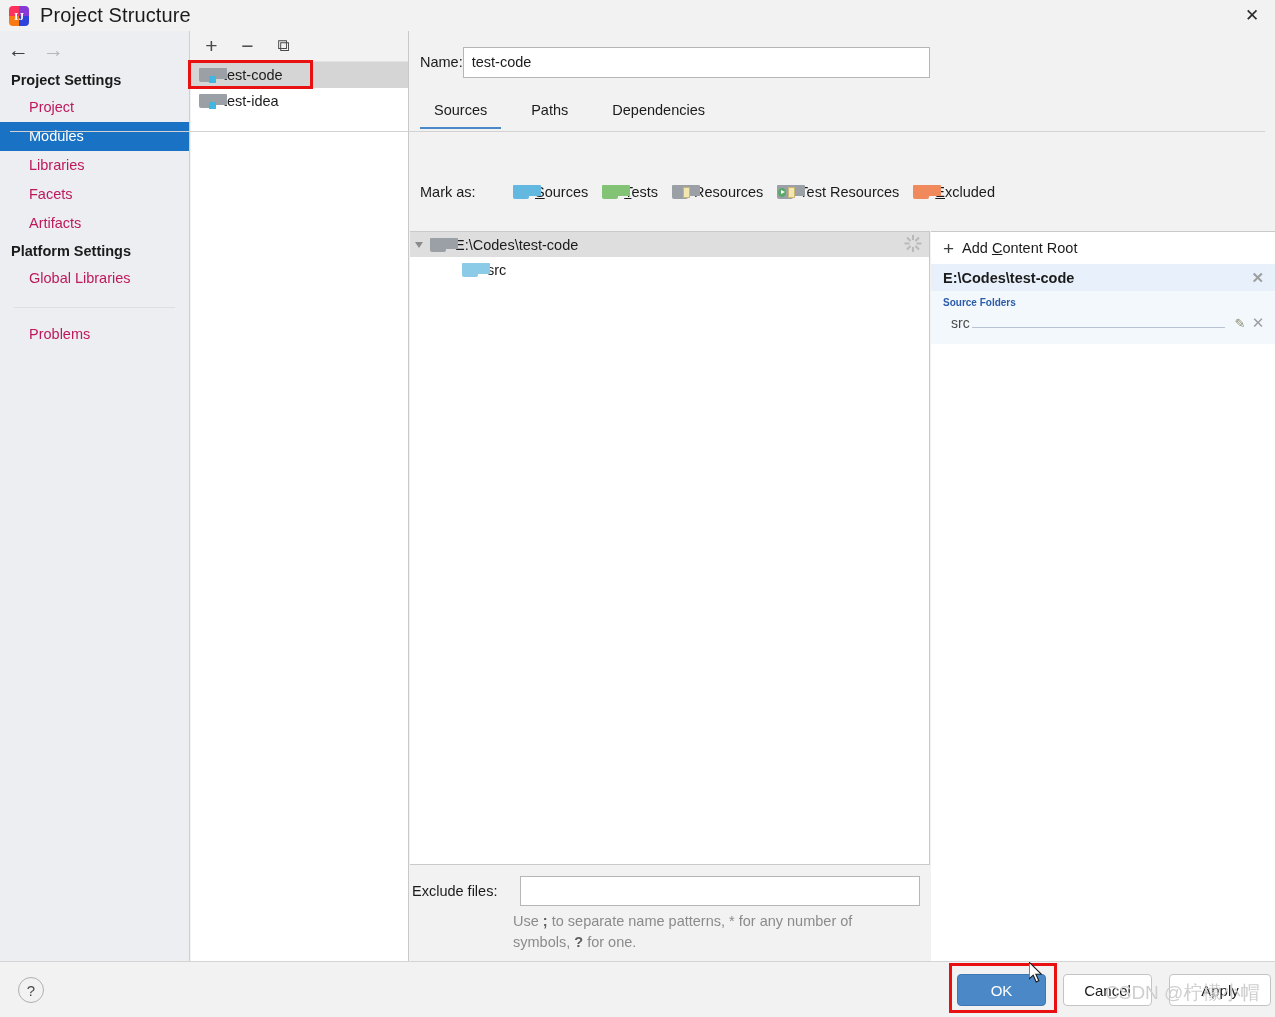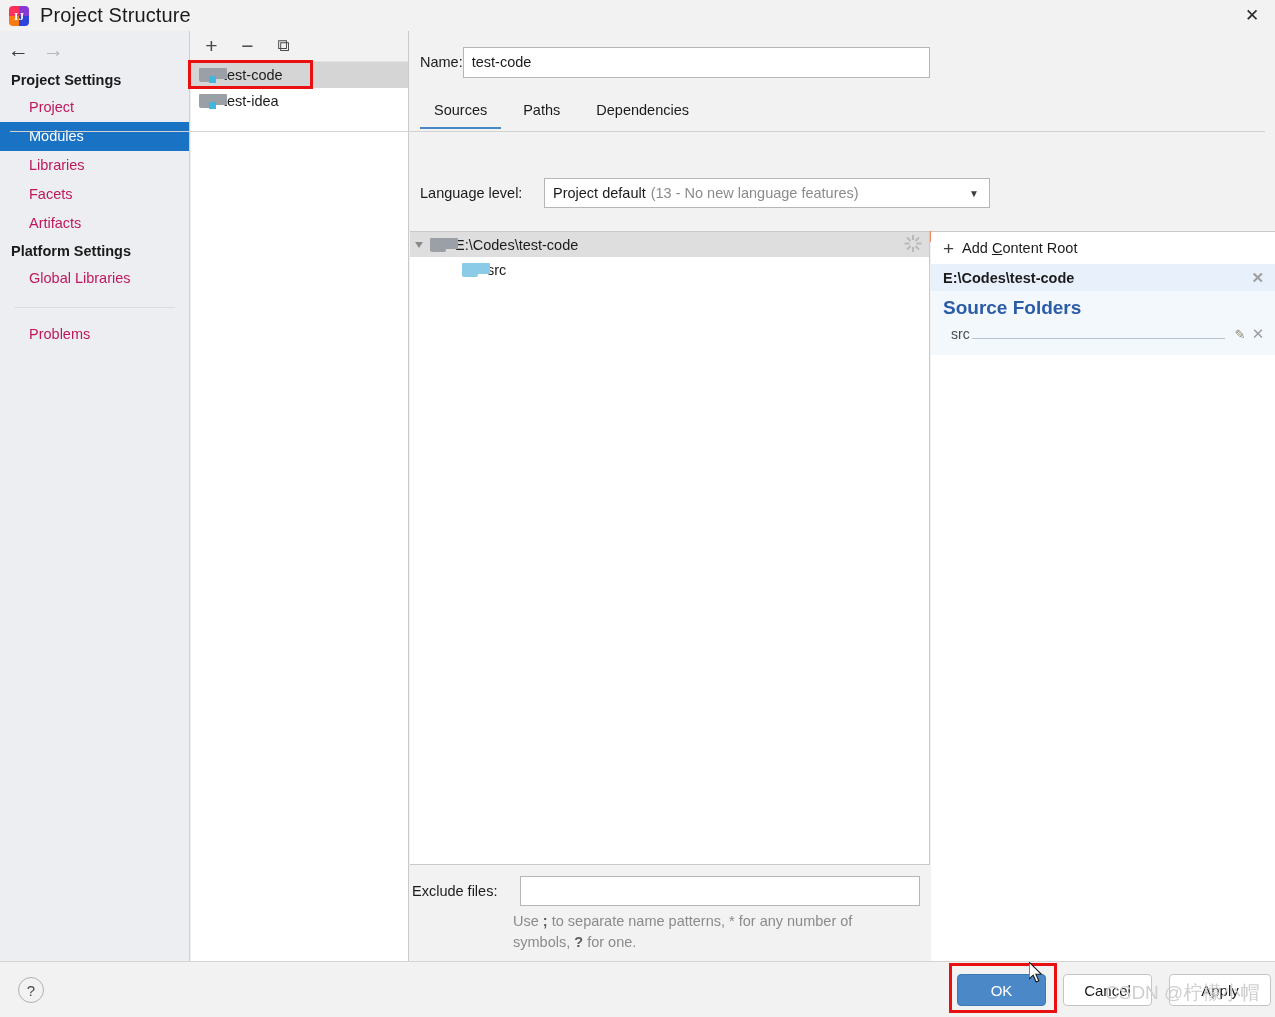--- a/index.html
+++ b/index.html
@@ -81,21 +81,21 @@
     position: absolute; left: 410px; top: 31px; width: 520px; height: 930px;
     background: #f2f2f2;
   }
   #name-row { display: flex; align-items: center; height: 32px; margin: 15px 0 0 10px; }
   #name-label { font-size: 14.5px; color: #1b1b1b; width: 68px; }
   #name-input {
     width: 778px; height: 31px; background: #fff; border: 1px solid #b6b6b6;
     font-size: 14.5px; color: #1b1b1b; padding: 0 8px; outline: none;
     font-family: "Liberation Sans", sans-serif;
   }
-  #tabs { display: flex; align-items: flex-end; height: 34px; margin: 17px 0 0 10px; gap: 8px; }
+  #tabs { display: flex; align-items: flex-end; height: 34px; margin: 17px 0 0 10px; gap: 16px; }
   .tab {
     font-size: 14.5px; color: #1b1b1b; padding: 0 14px 9px 14px; cursor: pointer;
     border-bottom: 2px solid transparent;
   }
   .tab.active { border-bottom-color: #4a88c7; }
   #tabs-rule { position:absolute; left: 10px; top: 131px; width: 1255px; height:1px; background:#d2d2d2; }
 
   #lang-row { display: flex; align-items: center; height: 30px; margin: 16px 0 0 10px; }
   #lang-label { font-size: 14.5px; color: #1b1b1b; width: 124px; }
   #lang-select {
@@ -157,21 +157,21 @@
     height: 32px; display: flex; align-items: center; padding-left: 12px;
     font-size: 14.5px; color: #1b1b1b; cursor: pointer;
   }
   #add-plus { font-size: 19px; color: #3c3f41; margin-right: 8px; line-height: 1; }
   #root-header {
     height: 27px; background: #e8f1fb; display: flex; align-items: center;
     padding: 0 0 0 12px; font-size: 14.5px; font-weight: bold; color: #1b1b1b; position: relative;
   }
   #root-header .x { position: absolute; right: 11px; font-size: 15px; color: #9e9e9e; cursor: pointer; }
   #root-body { background: #f3f8fd; padding: 6px 0 10px 0; }
-  #source-folders-title { font-size: 19px; font-weight: bold; color: #2c5ba8; padding-left: 12px; margin-bottom: 4px; }
+  #source-folders-title { font-size: 10px; font-weight: bold; color: #2c5ba8; padding-left: 12px; margin-bottom: 4px; }
   #src-row { display: flex; align-items: center; height: 22px; padding: 0 8px 0 20px; position: relative; }
   #src-name { font-size: 14px; color: #4a4a4a; }
   #src-dots { flex: 1; border-bottom: 1px solid #b9c4d2; margin: 0 6px 2px 2px; height: 12px; }
   .row-icon { width: 18px; text-align: center; cursor: pointer; color: #9e9e9e; font-size: 15px; }
   #pencil { color: #8a8a6f; font-size: 13px; }
 
   
   #footer {
     position: absolute; left: 0; top: 961px; width: 1275px; height: 56px;
     background: #f2f2f2; border-top: 1px solid #d4d4d4;
@@ -268,28 +268,20 @@
 
   <div id="tabs">
     <div class="tab active">Sources</div>
     <div class="tab">Paths</div>
     <div class="tab">Dependencies</div>
   </div>
 </div>
 <div id="tabs-rule"></div>
 
 <div style="position:absolute; left:410px; top:162px; width:865px;">
-  <div id="lang-row">
-    <span id="lang-label">Language level:</span>
-    <div id="lang-select">
-      <span id="lang-main">Project default</span>
-      <span id="lang-sub">(13 - No new language features)</span>
-      <span id="lang-caret">▼</span>
-    </div>
-  </div>
 
   <div id="markas-row">
     <span id="markas-label">Mark as:</span>
 
     <span class="markas-item">
       <span class="fold">
         <span class="tab" style="background:#63b8e0;"></span>
           <span class="body" style="background:#63b8e0;"></span>
       </span>
       <span class="lbl"><u>S</u>ources</span>

